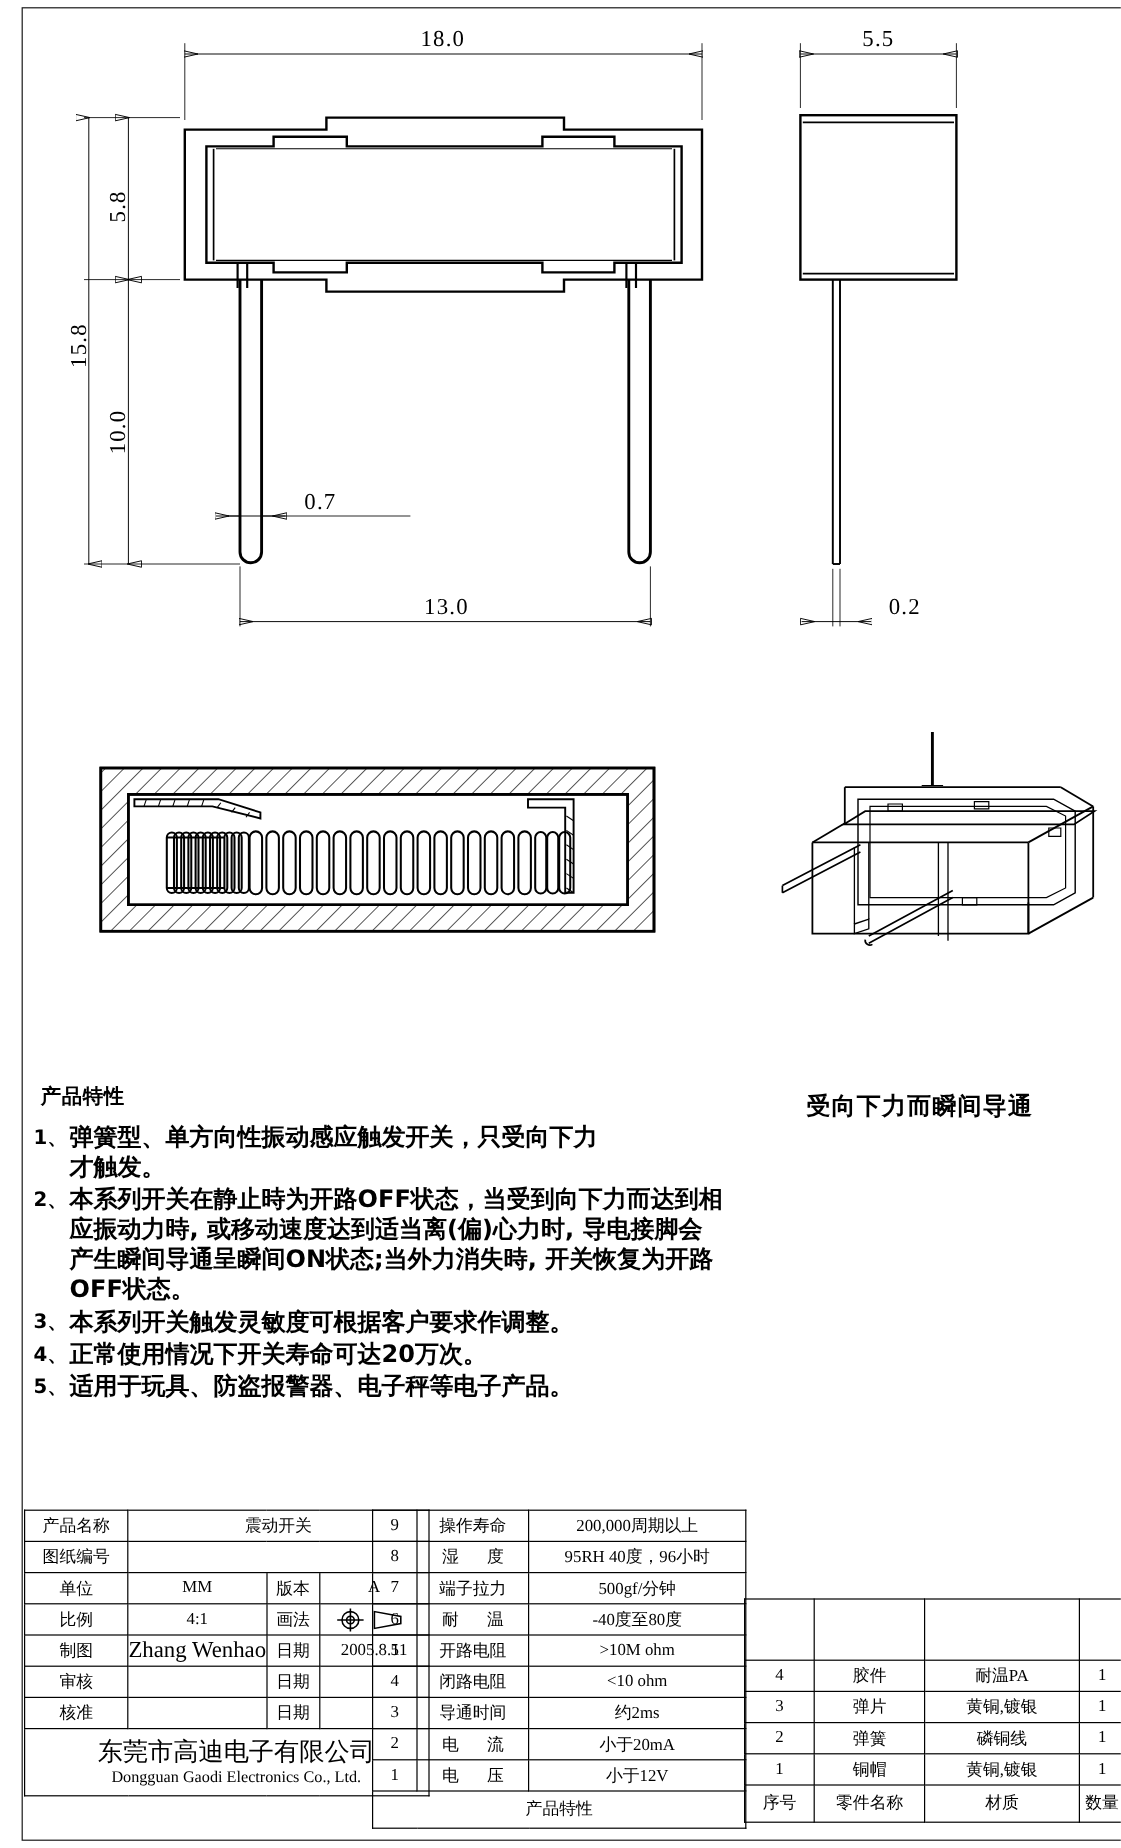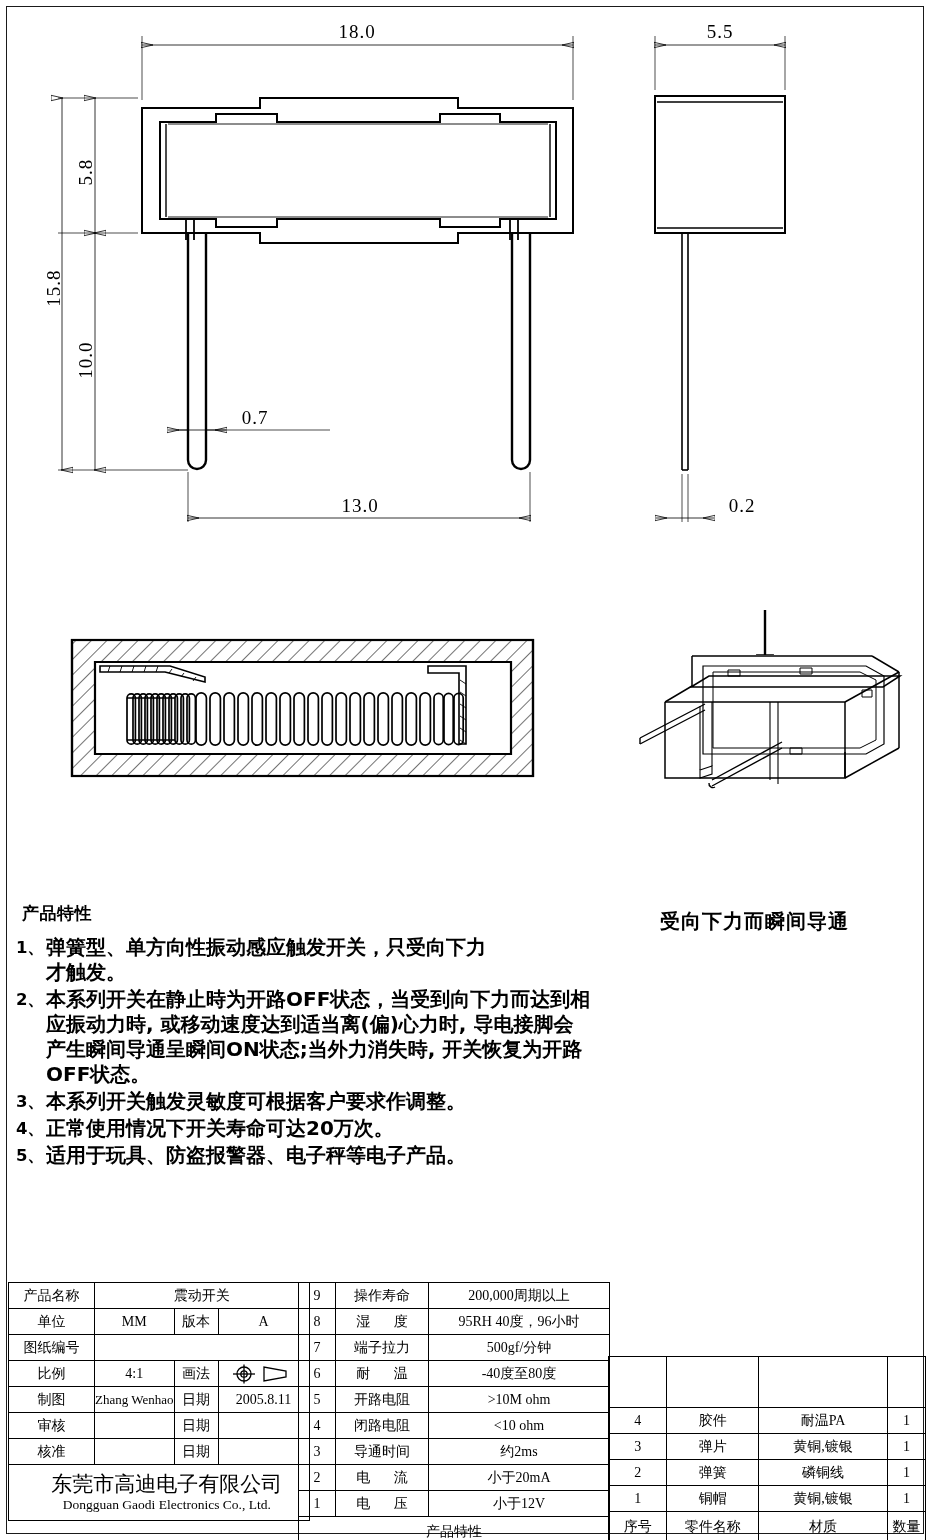--- a/index.html
+++ b/index.html
@@ -1,20 +1,20 @@
 <!DOCTYPE html>
 <html><head>
 <meta charset="utf-8">
 <style>
   html,body{margin:0;padding:0;background:#ffffff;}
   body{
     width:934px;height:1540px;position:relative;overflow:hidden;
     font-family:"Liberation Serif","DejaVu Serif",serif;color:#000;
   }
-  #sheet{position:absolute;left:0;top:0;width:907px;height:1540px;}
+  #sheet{position:absolute;left:12px;top:0;width:907px;height:1540px;}
   .frame{
     position:absolute;left:6px;top:6px;width:918px;height:1528px;
     border:1.5px solid #1a1a1a;box-sizing:border-box;
   }
   svg.draw{position:absolute;left:0;top:0;width:934px;height:1540px;overflow:visible;}
   .dimtxt{
     font-family:"Liberation Serif","DejaVu Serif",serif;
     font-size:19px;fill:#000;letter-spacing:1px;
   }
 
@@ -46,21 +46,20 @@
     font-weight:bold;font-size:20px;letter-spacing:1px;
   }
 
   
   #titleblock{
     position:absolute;left:8px;top:1258px;width:918px;height:1px;
   }
   table.tb{
     border-collapse:collapse;position:absolute;
     font-family:"Liberation Serif","DejaVu Serif",serif;
-    margin-top:24px;
   }
   table.tb td{
     border:1.2px solid #000;
     text-align:center;vertical-align:middle;
     font-size:14px;padding:0;height:25px;
     white-space:nowrap;
   }
   #tb-left{left:0;top:0;}
   #tb-mid{left:290px;top:0;}
   #tb-right{left:600px;top:74px;}
@@ -324,46 +323,46 @@
 
   <div id="titleblock">
 
     <table class="tb" id="tb-left">
       <tbody>
           <tr>
         <td style="width:85px">产品名称</td>
         <td colspan="3" style="width:205px">震动开关</td>
       </tr>
       <tr>
+        <td>图纸编号</td>
+        <td colspan="3"></td>
+      </tr>
+      <tr>
         <td>单位</td>
         <td style="width:72px">MM</td>
         <td style="width:43px">版本</td>
         <td style="width:90px">A</td>
-      </tr>
-      <tr>
-        <td>图纸编号</td>
-        <td colspan="3"></td>
       </tr>
       <tr>
         <td>比例</td>
         <td>4:1</td>
         <td>画法</td>
         <td>
           <svg class="projsym" width="72" height="20" viewBox="0 0 72 20">
             <circle cx="16" cy="10" r="7" fill="none" stroke="#000" stroke-width="1.3"></circle>
             <circle cx="16" cy="10" r="3.2" fill="none" stroke="#000" stroke-width="1.3"></circle>
             <line x1="16" y1="0.5" x2="16" y2="19.5" stroke="#000" stroke-width="1.3"></line>
             <line x1="5" y1="10" x2="27" y2="10" stroke="#000" stroke-width="1.3"></line>
             <path d="M36,3 L36,17 L58,13 L58,7 Z" fill="none" stroke="#000" stroke-width="1.3"></path>
           </svg>
         </td>
       </tr>
       <tr>
         <td>制图</td>
-        <td style="font-size:13px">Zhang Wenhao</td>
+        <td style="font-size:19px">Zhang Wenhao</td>
         <td>日期</td>
         <td>2005.8.11</td>
       </tr>
       <tr>
         <td>审核</td>
         <td></td>
         <td>日期</td>
         <td></td>
       </tr>
       <tr>

